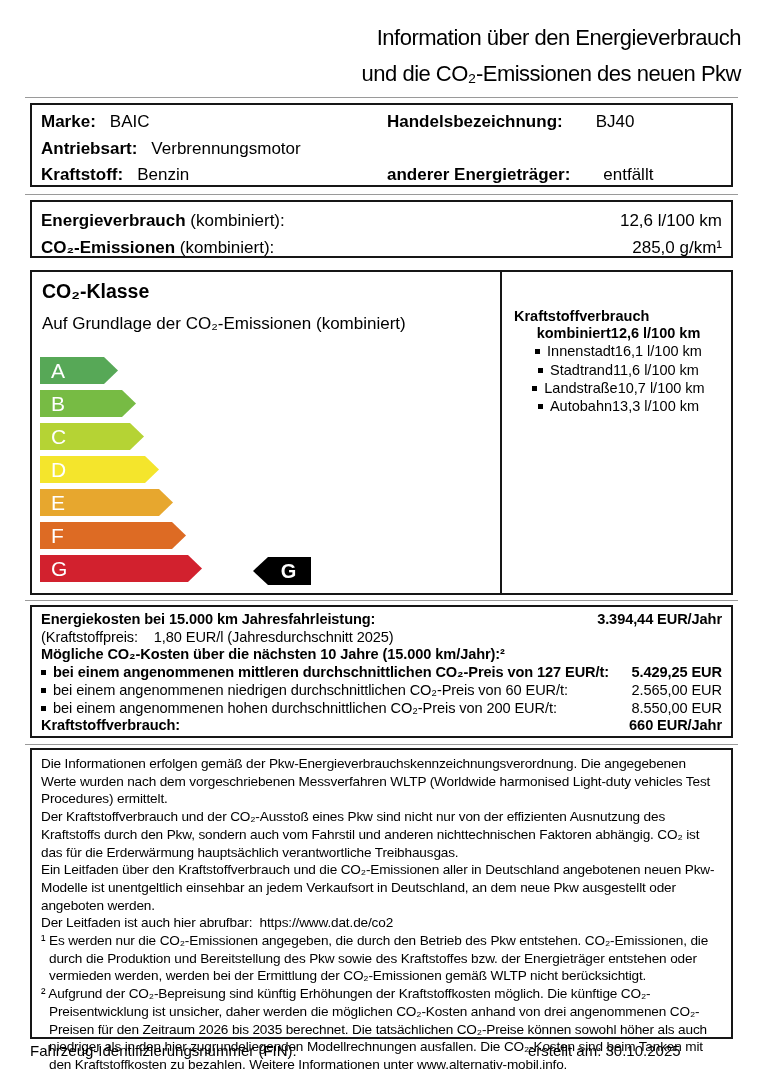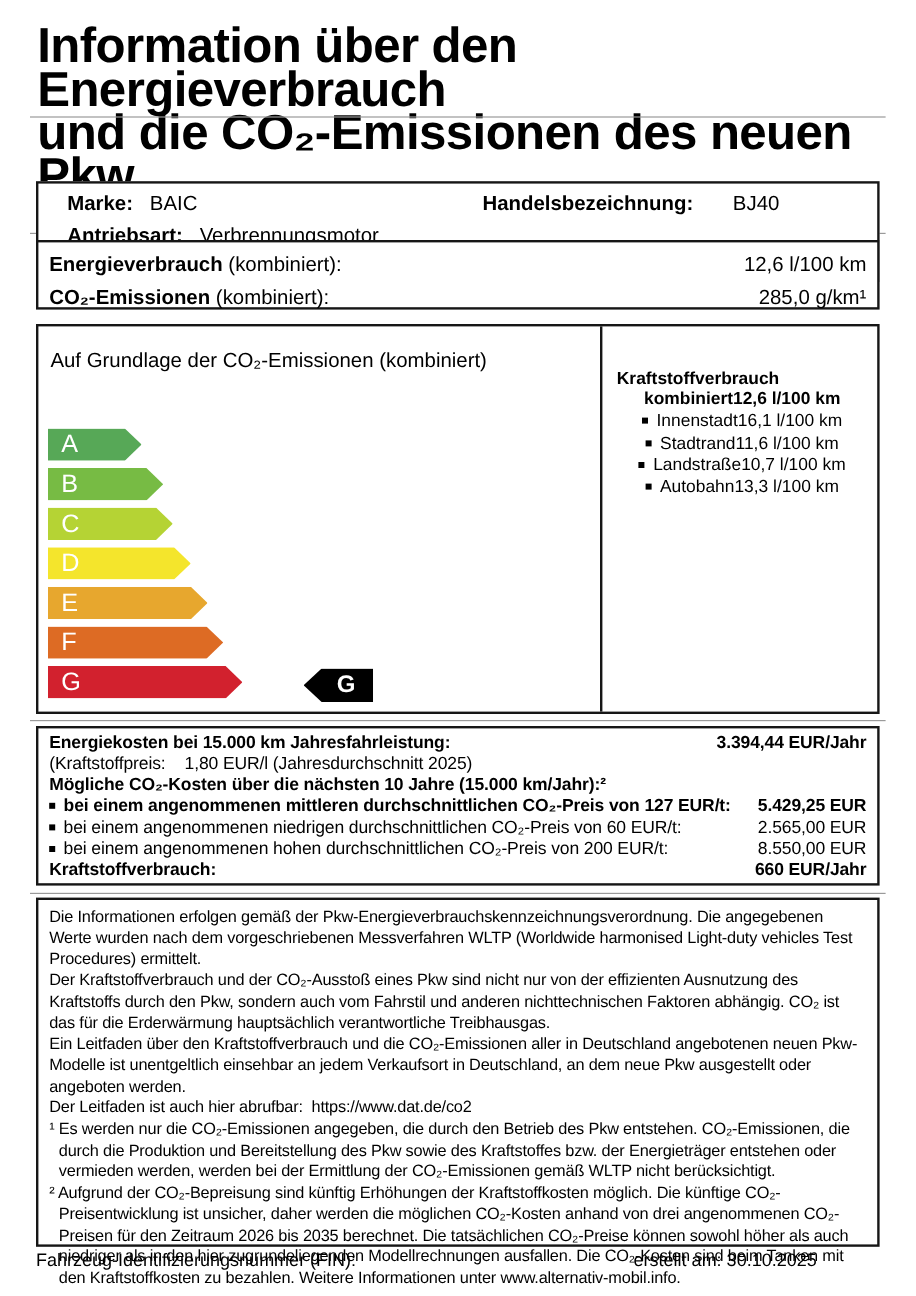--- a/index.html
+++ b/index.html
@@ -1,27 +1,27 @@
 <!DOCTYPE html>
 <html lang="de"><head>
 <meta charset="utf-8">
 <style>
   html,body{margin:0;padding:0;background:#fff;}
   .page{position:relative;width:763px;height:1080px;background:#ffffff;
         font-family:"Liberation Sans", sans-serif;color:#000;overflow:hidden;}
 
   .sep{position:absolute;left:25px;width:713px;height:1px;background:#9a9a9a;}
 
-  .title{position:absolute;left:31px;top:20px;width:710px;font-size:41px;line-height:36px;
-         font-weight:bold;letter-spacing:-0.5px;}
+  .title{position:absolute;left:31px;top:20px;width:710px;font-size:22px;line-height:36px;
+         font-weight:normal;letter-spacing:-0.5px;text-align:right;}
 
   .box{position:absolute;left:30px;width:703px;border:2px solid #161616;box-sizing:border-box;background:#fff;}
 
   
-  .box-vehicle{top:103px;height:84px;padding:4px 24px;font-size:17px;margin-top:48px;}
+  .box-vehicle{top:103px;height:84px;padding:4px 9px;font-size:17px;}
   .vrow{position:relative;height:26.5px;line-height:26.5px;}
   .lbl{font-weight:bold;}
   .val{margin-left:14px;}
   .col2{position:absolute;left:346px;top:0;}
   .val2{margin-left:33px;}
 
   
   .box-consumption{top:200px;height:58px;padding:4px 9px;font-size:17px;}
   .crow{display:flex;justify-content:space-between;height:25px;line-height:25px;margin-top:2px;}
 
@@ -105,20 +105,21 @@
       <span>12,6 l/100 km</span>
     </div>
     <div class="crow">
       <span><span class="lbl">CO₂-Emissionen</span><span>  (kombiniert):</span></span>
       <span>285,0 g/km¹</span>
     </div>
   </div>
 
   <div class="box box-co2">
     <div class="klasse-left">
+      <div class="klasse-h">CO₂-Klasse</div>
       <div class="klasse-sub">Auf Grundlage der CO₂-Emissionen (kombiniert)</div>
       <div class="bars">
 
           <div class="bar" style="width: 78px; background-color: rgb(87, 168, 87);">
             <span class="bar-letter">A</span>
           </div>
 
           <div class="bar" style="width: 96px; background-color: rgb(119, 187, 68);">
             <span class="bar-letter">B</span>
           </div>

